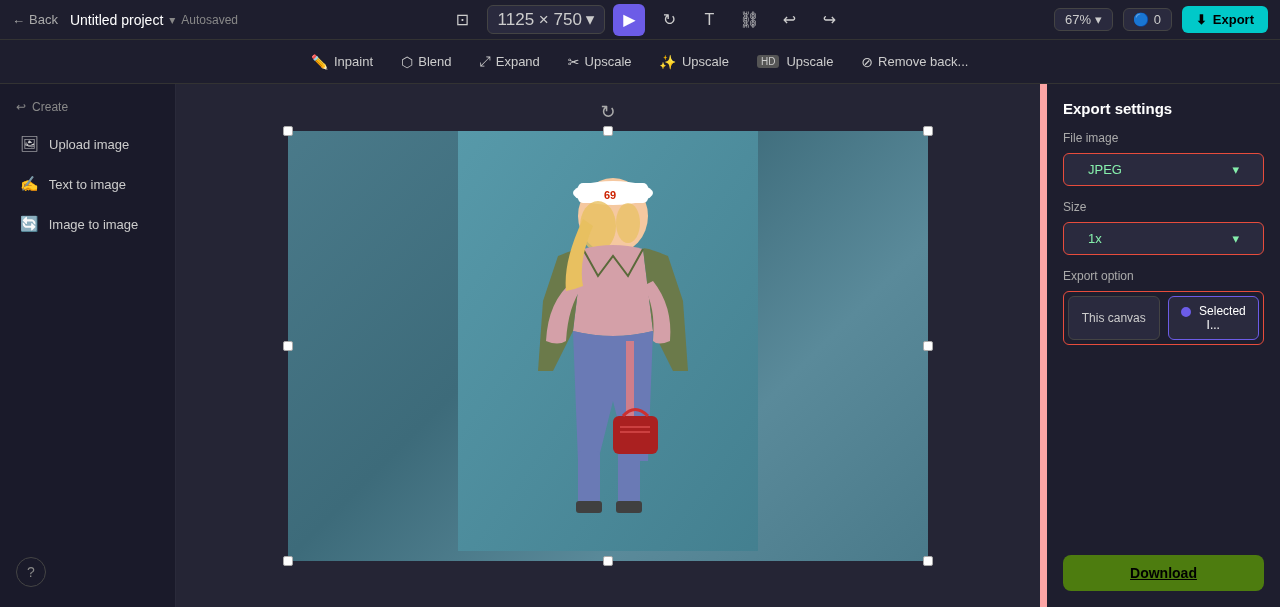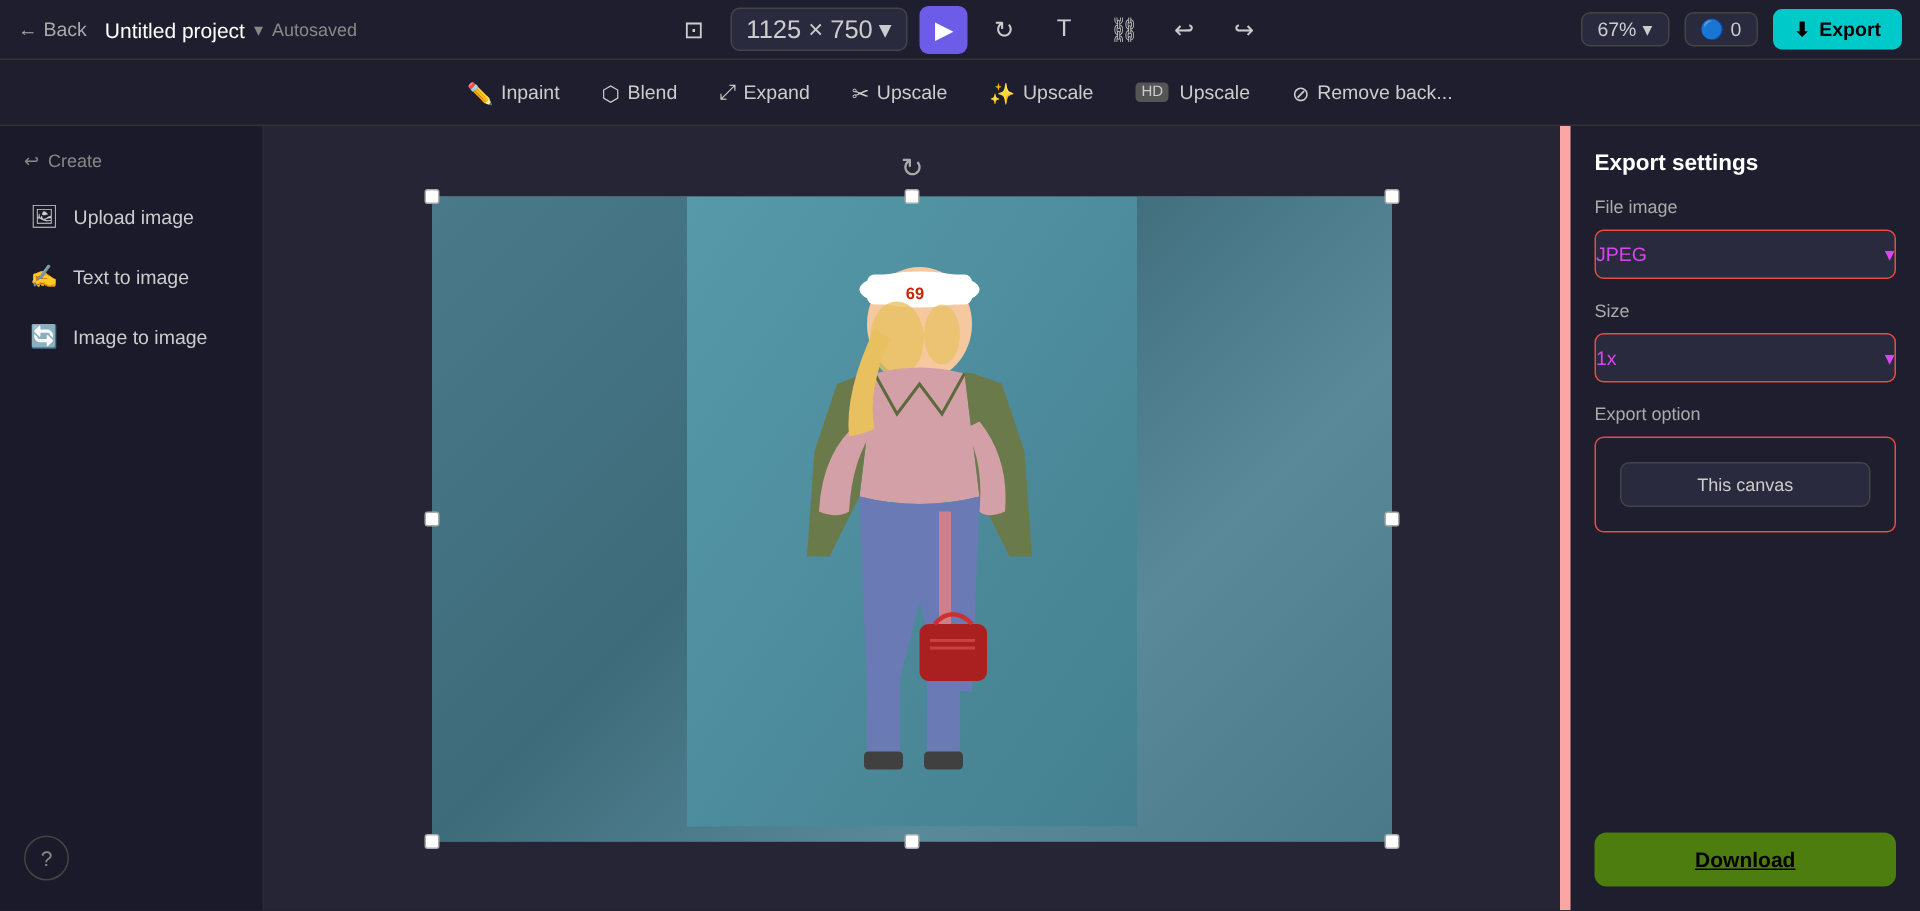--- a/index.html
+++ b/index.html
@@ -293,32 +293,32 @@
     }
     .panel-label {
       font-size: 12px;
       color: #aaa;
     }
     .panel-select {
       width: 100%;
       background: #2a2a3e;
       border: 1px solid #e74c3c;
       border-radius: 6px;
-      padding: 8px 0;
-      font-size: 13px;
-      color: #d946ef;
+      padding: 8px 24px;
+      font-size: 13px;
+      color: #86efac;
       cursor: pointer;
       display: flex;
       align-items: center;
       justify-content: space-between;
     }
     .export-option-box {
       border: 1px solid #e74c3c;
       border-radius: 6px;
-      padding: 16px;
+      padding: 4px;
       display: flex;
       flex-direction: column;
       gap: 8px;
     }
     .option-row {
       display: flex;
       gap: 8px;
     }
     .option-btn {
       flex: 1;
@@ -554,20 +554,24 @@
       </div>
     </div>
 
     <div class="panel-section">
       <div class="panel-label">Export option</div>
       <div class="export-option-box">
         <div class="option-row">
           <button class="option-btn">
             <span>This canvas</span>
           </button>
+          <button class="option-btn selected">
+            <span class="radio-dot"></span>
+            <span>Selected I...</span>
+          </button>
         </div>
       </div>
     </div>
 
     <button class="download-btn">
       <span>Download</span>
     </button>
   </div>
 
 </div>

